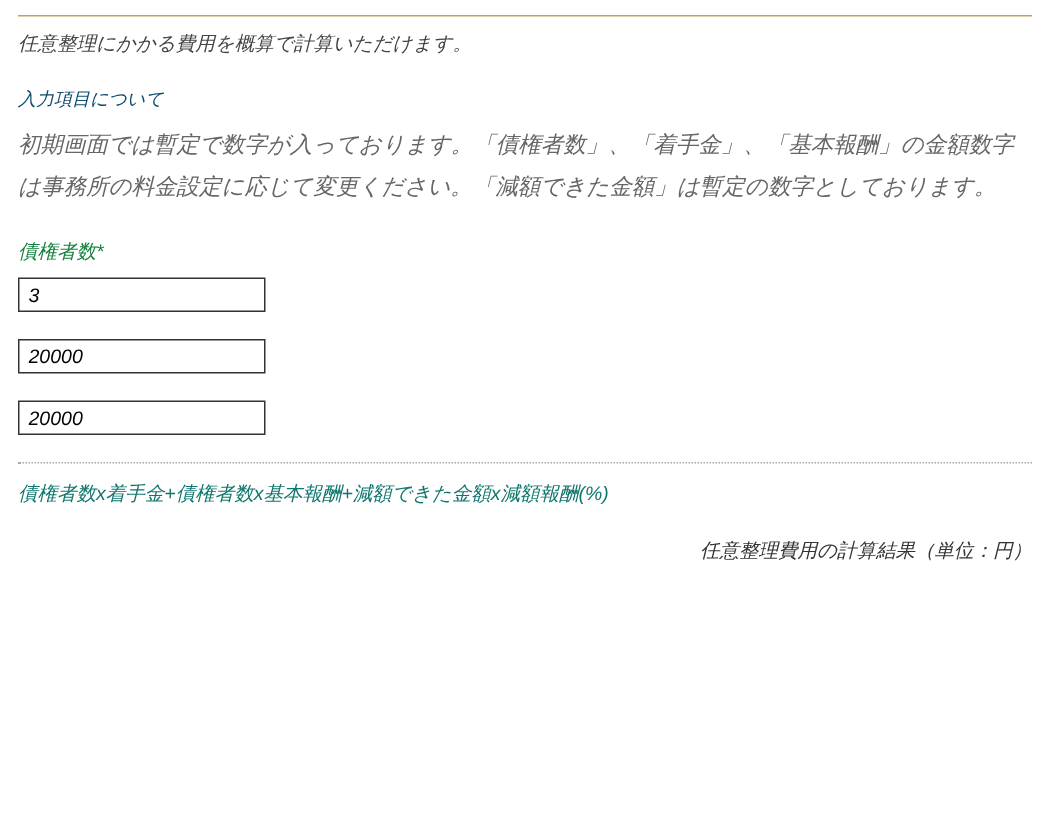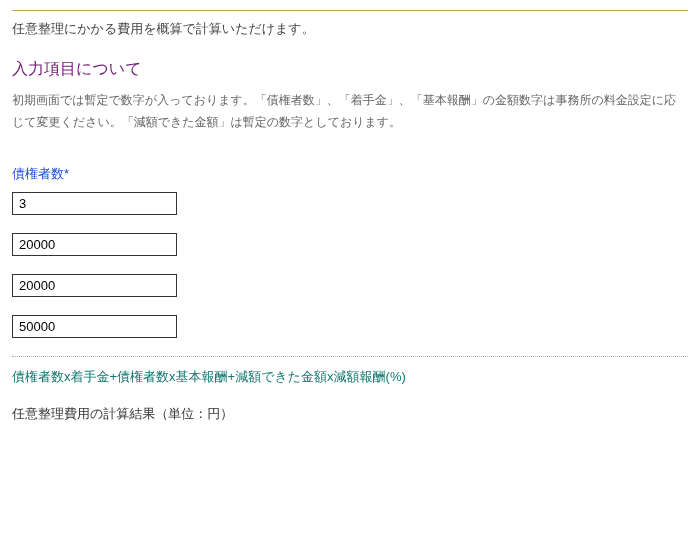--- a/index.html
+++ b/index.html
@@ -1,54 +1,55 @@
 <!DOCTYPE html>
 <html><head>
   <meta charset="utf-8">
   <style>
     * {
       box-sizing: border-box;
       margin: 0;
       padding: 0;
+      font-style: italic;
     }
     body {
       font-family: "Hiragino Kaku Gothic ProN", "メイリオ", Meiryo, sans-serif;
       font-size: 13px;
       color: #333;
       padding: 10px 12px;
       width: 700px;
       line-height: 1.5;
     }
     .top-border {
       border-top: 1px solid #c0a060;
       margin-bottom: 8px;
     }
     .intro-text {
       color: #444;
       font-size: 13px;
       margin-bottom: 18px;
     }
     .section-heading {
-      font-size: 16px;
-      color: #701a75;
+      font-size: 12px;
+      color: #0c4a6e;
       margin-bottom: 8px;
       font-weight: normal;
     }
     .description {
-      font-size: 12px;
+      font-size: 15px;
       color: #666;
       line-height: 1.9;
-      margin-bottom: 30px;
+      margin-bottom: 18px;
     }
     .field-group {
       margin-bottom: 18px;
     }
     .field-label {
       font-size: 13px;
-      color: #1d4ed8;
+      color: #15803d;
       margin-bottom: 8px;
       display: block;
     }
     .field-input {
       width: 165px;
       padding: 3px 6px;
       font-size: 13px;
       border: 1px solid #333;
       font-family: inherit;
     }
@@ -59,20 +60,21 @@
     }
     .formula-text {
       font-size: 13px;
       color: #0f766e;
       margin-bottom: 18px;
     }
     .result-label {
       font-size: 13px;
       color: #333;
       margin-bottom: 8px;
+      text-align: right;
     }
   </style>
 </head>
 <body>
 
 <div class="top-border"></div>
 
 <div class="intro-text">任意整理にかかる費用を概算で計算いただけます。</div>
 
 <div class="section-heading">入力項目について</div>
@@ -86,21 +88,20 @@
 
 <div class="field-group">
   <input type="text" class="field-input" value="20000" style="">
 </div>
 
 <div class="field-group">
   <input type="text" class="field-input" value="20000" style="">
 </div>
 
 <div class="field-group">
-  <input type="text" class="field-input" value="50000" style="">
 </div>
 
 <div class="field-group">
 </div>
 
 <hr class="divider">
 
 <div class="formula-text">債権者数x着手金+債権者数x基本報酬+減額できた金額x減額報酬(%)</div>
 
 <div class="field-group">

